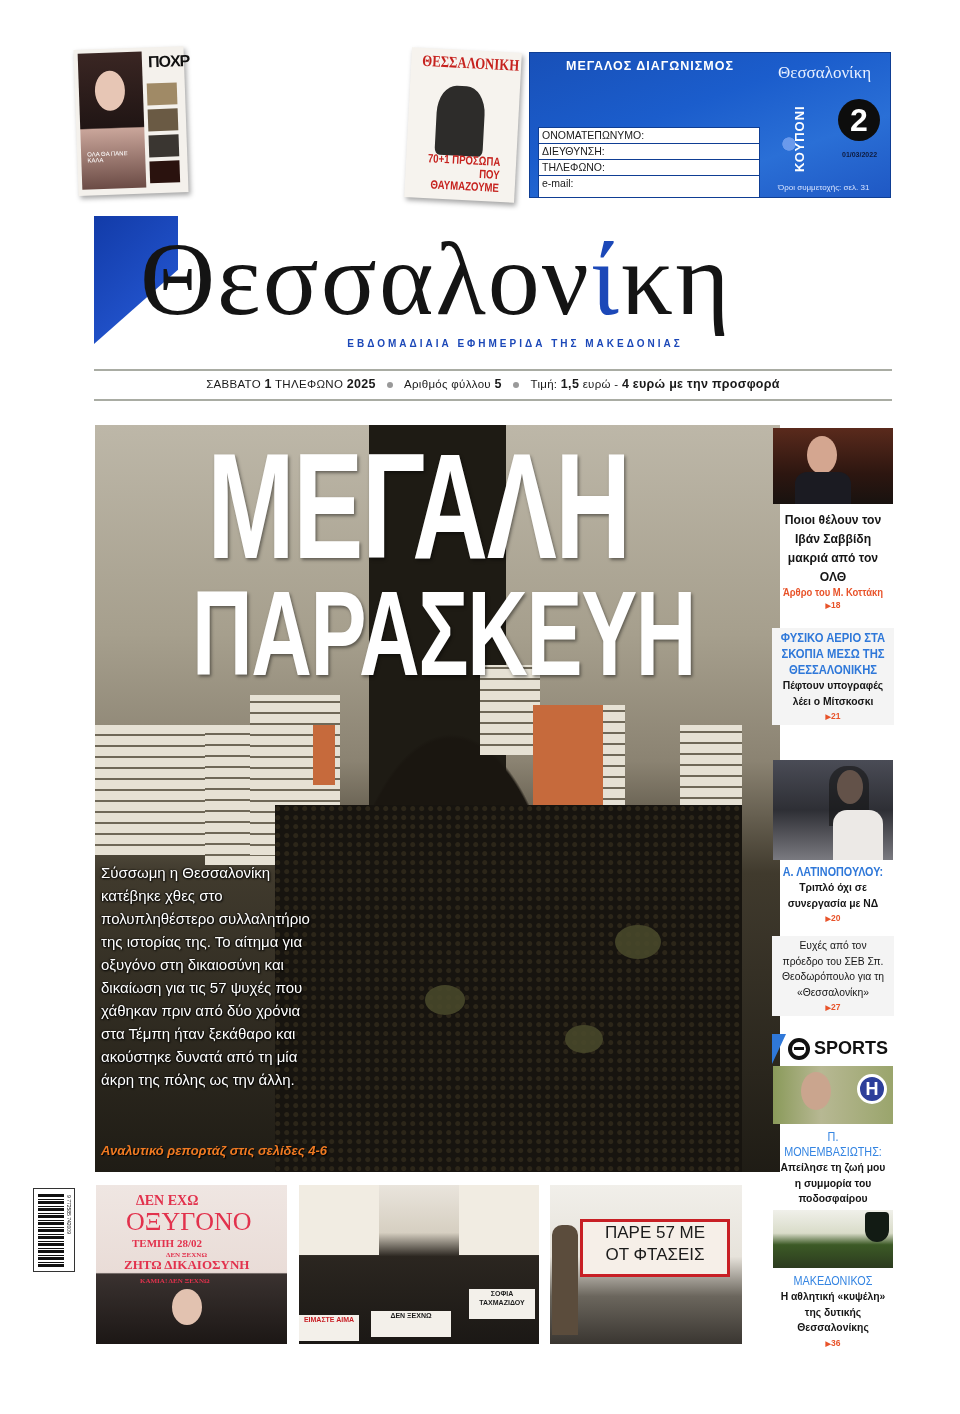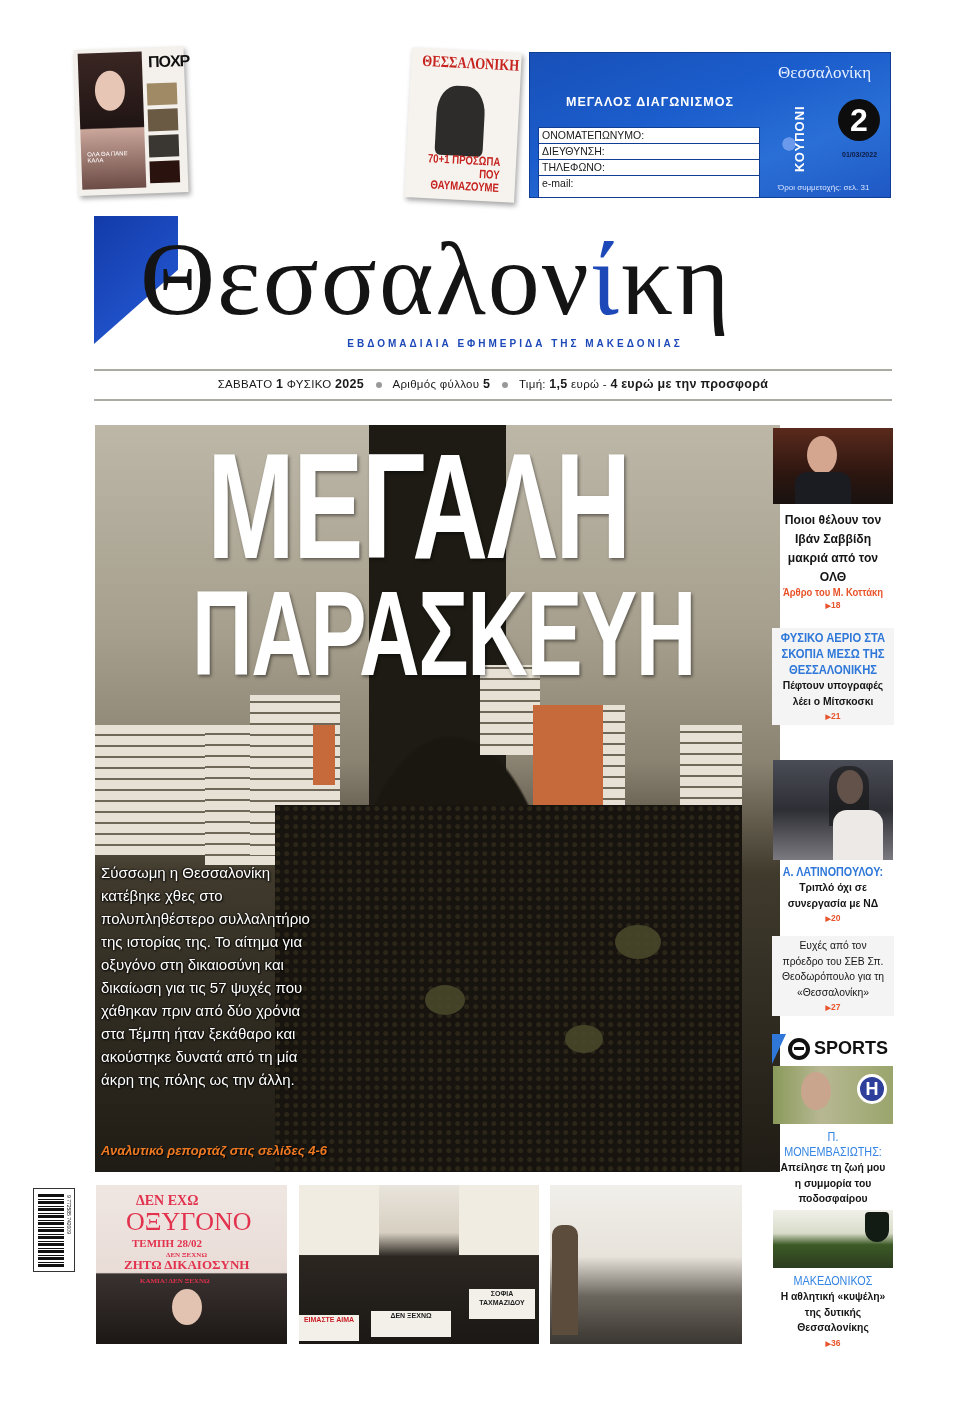--- a/index.html
+++ b/index.html
@@ -18,21 +18,21 @@
     .promo-title { font-family: "Liberation Sans", sans-serif; font-weight: bold; color: #e8262a; font-size: 22px; letter-spacing: 0; transform: scaleX(0.9); }
     .promo-item { font-weight: bold; font-size: 12px; line-height: 16px; color: #151515; margin-top: 6px; transform: scaleX(0.88); }
     .promo-item .bullet { color: #e8262a; }
     .mag-right { position: absolute; left: 332px; top: 4px; width: 110px; height: 150px; background: #f6f3ee; box-shadow: 2px 3px 5px rgba(0,0,0,.35); transform: rotate(3deg); overflow: hidden; }
     .mag-right .mr-title { text-align: center; font-family: "Liberation Serif", serif; color: #c6221e; font-size: 16px; font-weight: bold; margin-top: 4px; transform: scaleX(0.8); }
     .mag-right .statue { position: absolute; left: 28px; top: 36px; width: 48px; height: 70px; background: #2d2c2a; border-radius: 40% 40% 10% 10%; }
     .mag-right .mr-sub { position: absolute; left: 6px; top: 104px; width: 98px; text-align: right; color: #c6221e; font-weight: bold; font-size: 12px; line-height: 13px; transform: scaleX(.8); }
 
     
     .coupon { position: absolute; left: 529px; top: 52px; width: 362px; height: 146px; background: linear-gradient(160deg,#1850b8 0%,#1b5dcc 40%,#2a6fd6 70%,#1f58c4 100%); border: 1px solid #0f3e94; overflow: hidden; }
-    .coupon .c-title { position: absolute; left: 0; top: 6px; width: 240px; text-align: center; color: #fff; font-weight: bold; font-size: 12.5px; letter-spacing: 1px; margin-top: 36px; }
+    .coupon .c-title { position: absolute; left: 0; top: 6px; width: 240px; text-align: center; color: #fff; font-weight: bold; font-size: 12.5px; letter-spacing: 1px; }
     .coupon .c-sub { position: absolute; left: 0; top: 24px; width: 240px; text-align: center; color: #fff; font-size: 13px; line-height: 17px; letter-spacing: .5px; }
     .coupon .brand { position: absolute; left: 248px; top: 10px; color: #e9f0ff; font-family: "Liberation Serif", serif; font-size: 17px; }
     .coupon .field { position: absolute; left: 8px; width: 222px; height: 30px; background: #fff; font-size: 10.5px; color: #1a1a1a; padding-left: 3px; line-height: 14px; border: 1px solid #0f3e94; }
     .coupon .kouponi { position: absolute; left: 262px; top: 38px; width: 14px; height: 96px; color: #fff; font-weight: bold; font-size: 13px; writing-mode: vertical-rl; transform: rotate(180deg); text-align: center; letter-spacing: 1px; }
     .coupon .num { position: absolute; left: 308px; top: 46px; width: 42px; height: 42px; border-radius: 50%; background: #0d0d0d; color: #fff; font-weight: bold; font-size: 32px; text-align: center; line-height: 42px; }
     .coupon .cdate { position: absolute; left: 312px; top: 98px; color: #0e1b3e; font-size: 7px; font-weight: bold; }
     .coupon .terms { position: absolute; left: 248px; top: 130px; color: #d7e3ff; font-size: 8px; }
     .coupon .star { position: absolute; left: 214px; top: 46px; width: 90px; height: 90px; border-radius: 50%; background: radial-gradient(circle, rgba(160,190,255,.55) 0 10%, rgba(160,190,255,0) 11%); }
 
     
@@ -125,21 +125,21 @@
   <div class="cdate">01/03/2022</div>
   <div class="terms">Όροι συμμετοχής: σελ. 31</div>
 </div>
 
 <div class="mast-blue"></div>
 <div class="mast-title"><span>Θεσσαλον</span><span class="iota">ί</span><span>κη</span></div>
 <div class="mast-tag">ΕΒΔΟΜΑΔΙΑΙΑ ΕΦΗΜΕΡΙΔΑ ΤΗΣ ΜΑΚΕΔΟΝΙΑΣ</div>
 
 <div class="rule" style="top:369px"></div>
 <div class="dateline">
-  <span>ΣΑΒΒΑΤΟ</span> <b>1</b> <span>ΦΥΣΙΚΟ</span> <b>2025</b>
+  <span>ΣΑΒΒΑΤΟ</span> <b>1</b> <span>ΤΗΛΕΦΩΝΟ</span> <b>2025</b>
   <span class="dot"></span>
   <span>Αριθμός φύλλου</span> <b>5</b>
   <span class="dot"></span>
   <span>Τιμή:</span> <b>1,5</b> <span>ευρώ -</span> <b>4</b> <b>ευρώ με την προσφορά</b>
 </div>
 <div class="rule" style="top:399px"></div>
 
 <div class="hero">
   <div class="bldg" style="left:0;top:300px;width:110px;height:130px"></div>
   <div class="bldg" style="left:110px;top:300px;width:90px;height:140px"></div>
@@ -233,14 +233,18 @@
 
 <div class="bphoto bp2">
   <div style="position:absolute;left:0;top:0;width:80px;height:70px;background:#f1ece2"></div>
   <div style="position:absolute;left:160px;top:0;width:80px;height:70px;background:#f1ece2"></div>
   <div class="small-banner" style="left:72px;top:126px;width:80px;height:26px">ΔΕΝ ΞΕΧΝΩ</div>
   <div class="small-banner" style="left:170px;top:104px;width:66px;height:30px">ΣΟΦΙΑ ΤΑΧΜΑΖΙΔΟΥ</div>
   <div class="small-banner" style="left:0;top:130px;width:60px;height:26px;color:#c81f25">ΕΙΜΑΣΤΕ ΑΙΜΑ</div>
 </div>
 
 <div class="bphoto bp3">
+  <div class="banner" style="left:30px;top:34px;width:150px;height:58px">
+    <div>ΠΑΡΕ 57 ΜΕ</div>
+    <div>ΟΤ   ΦΤΑΣΕΙΣ</div>
+  </div>
   <div style="position:absolute;left:2px;top:40px;width:26px;height:110px;background:#5b4c3c;border-radius:10px 10px 0 0"></div>
 </div>
 
 </body></html>

